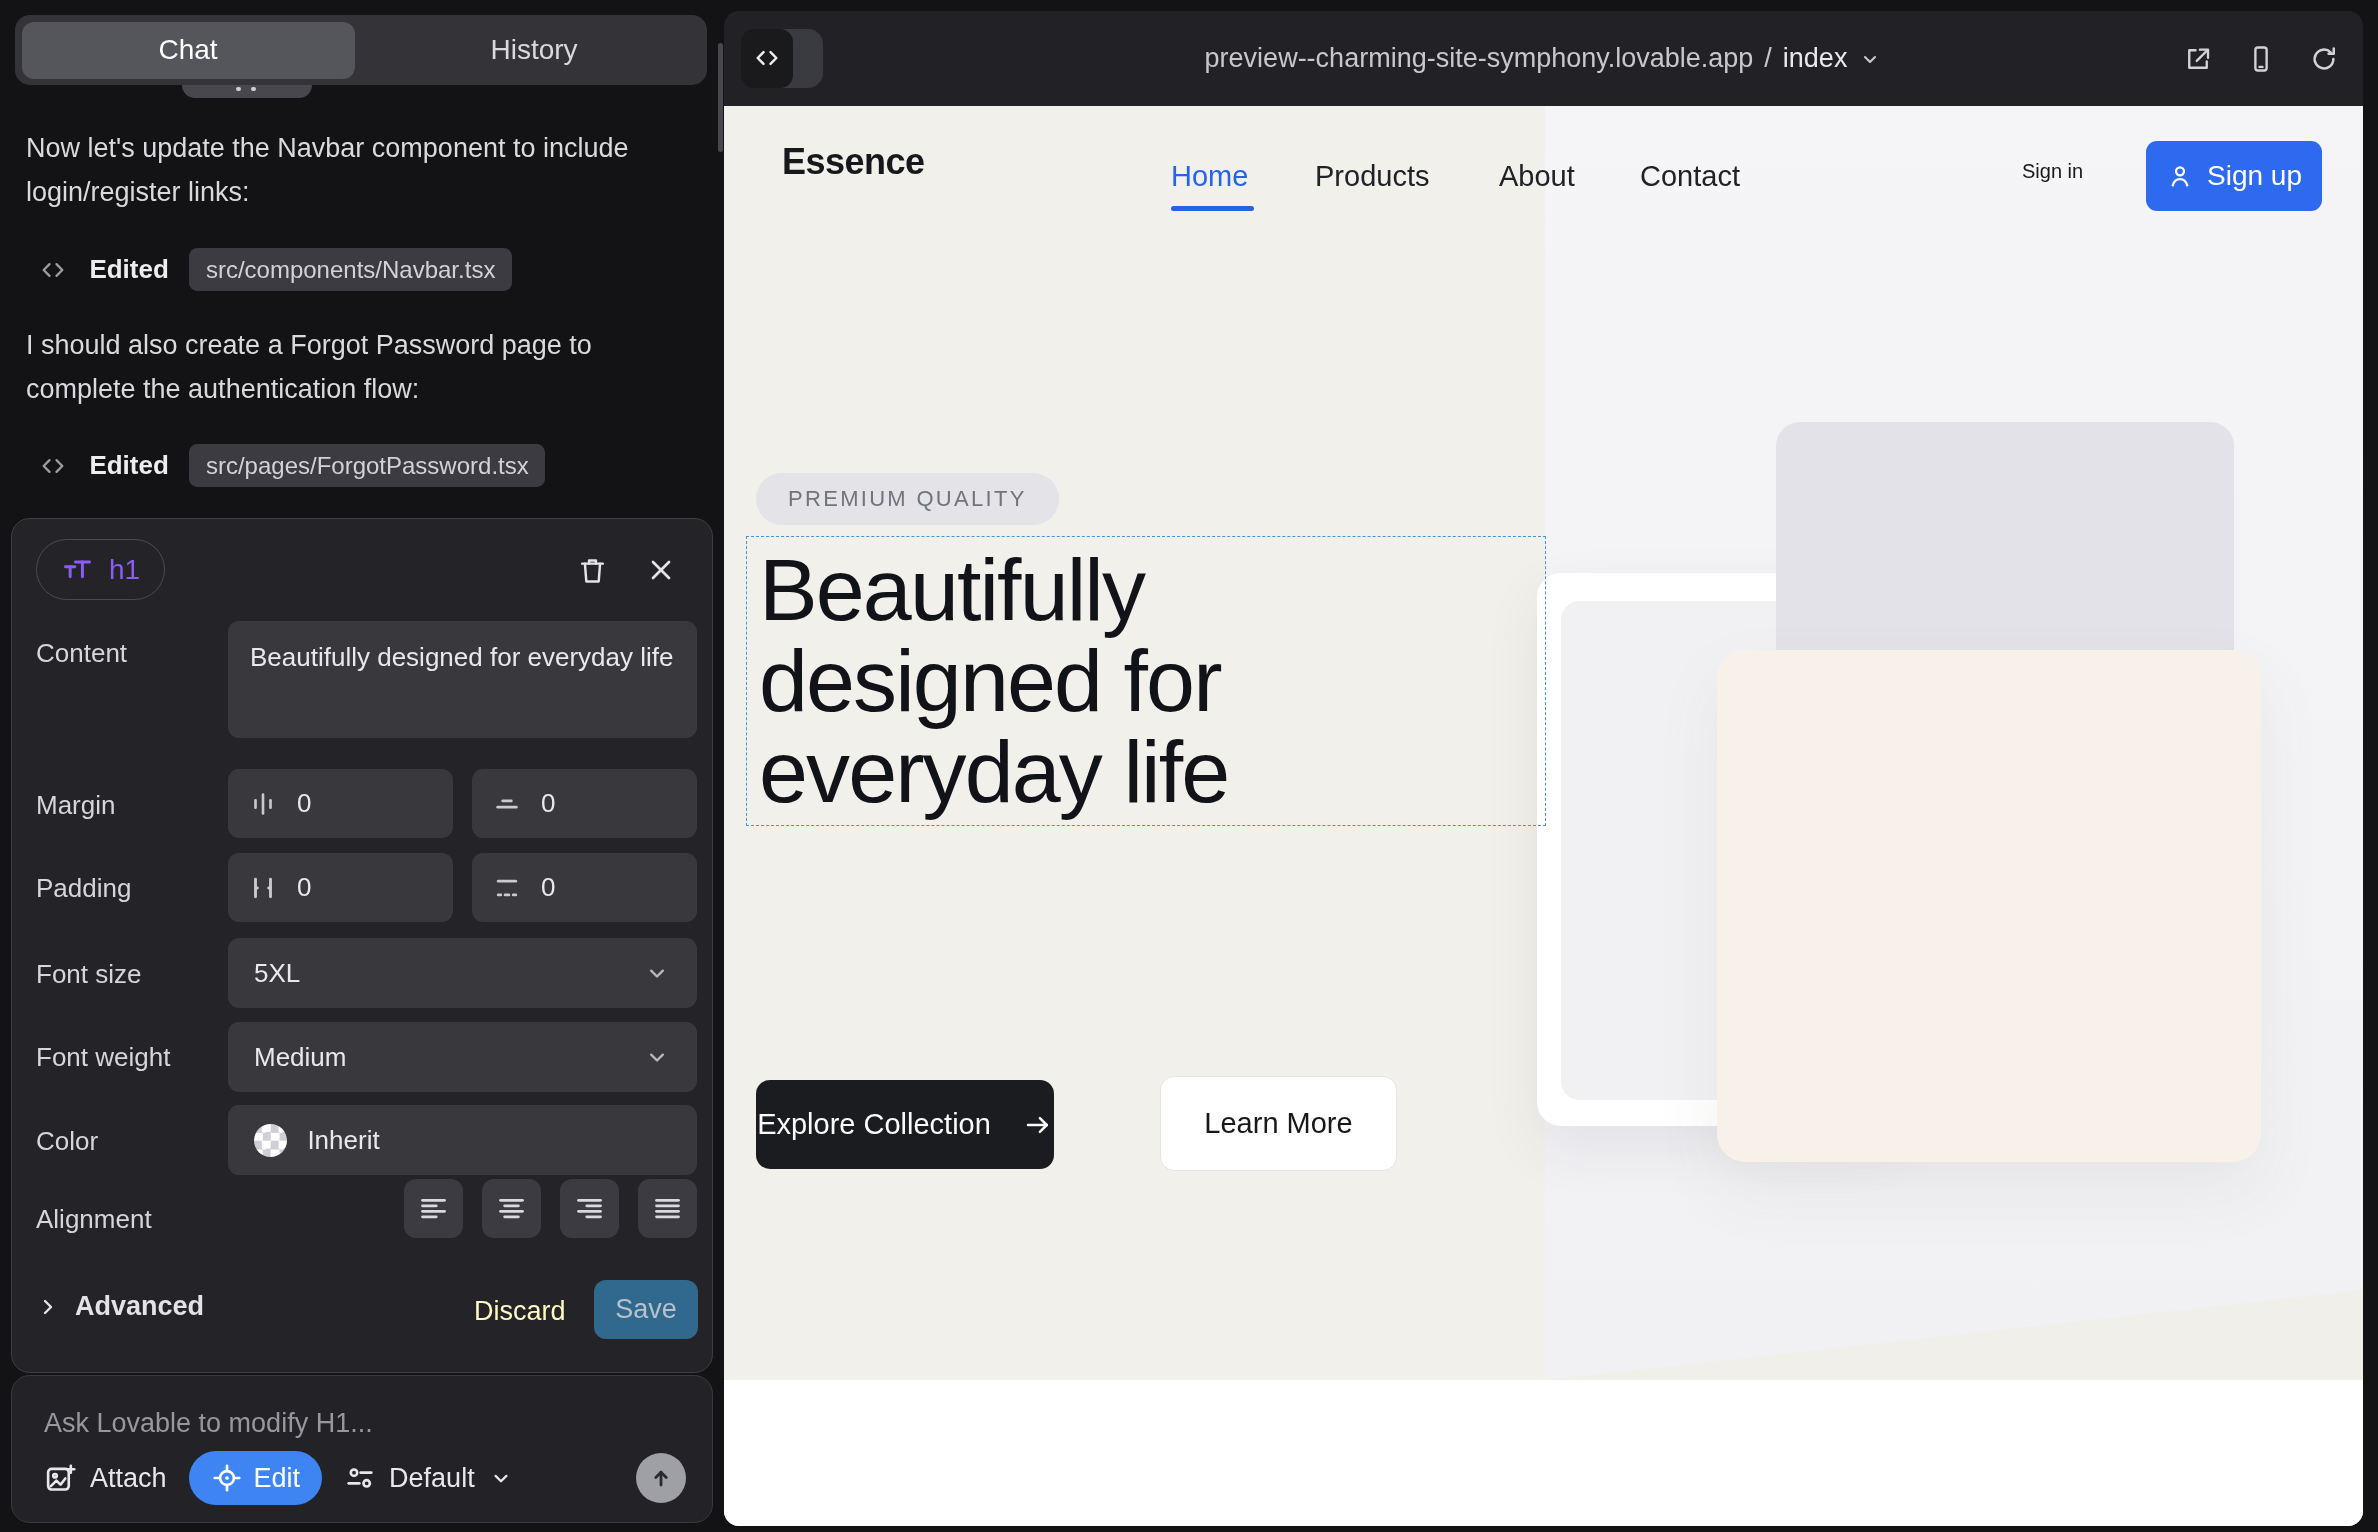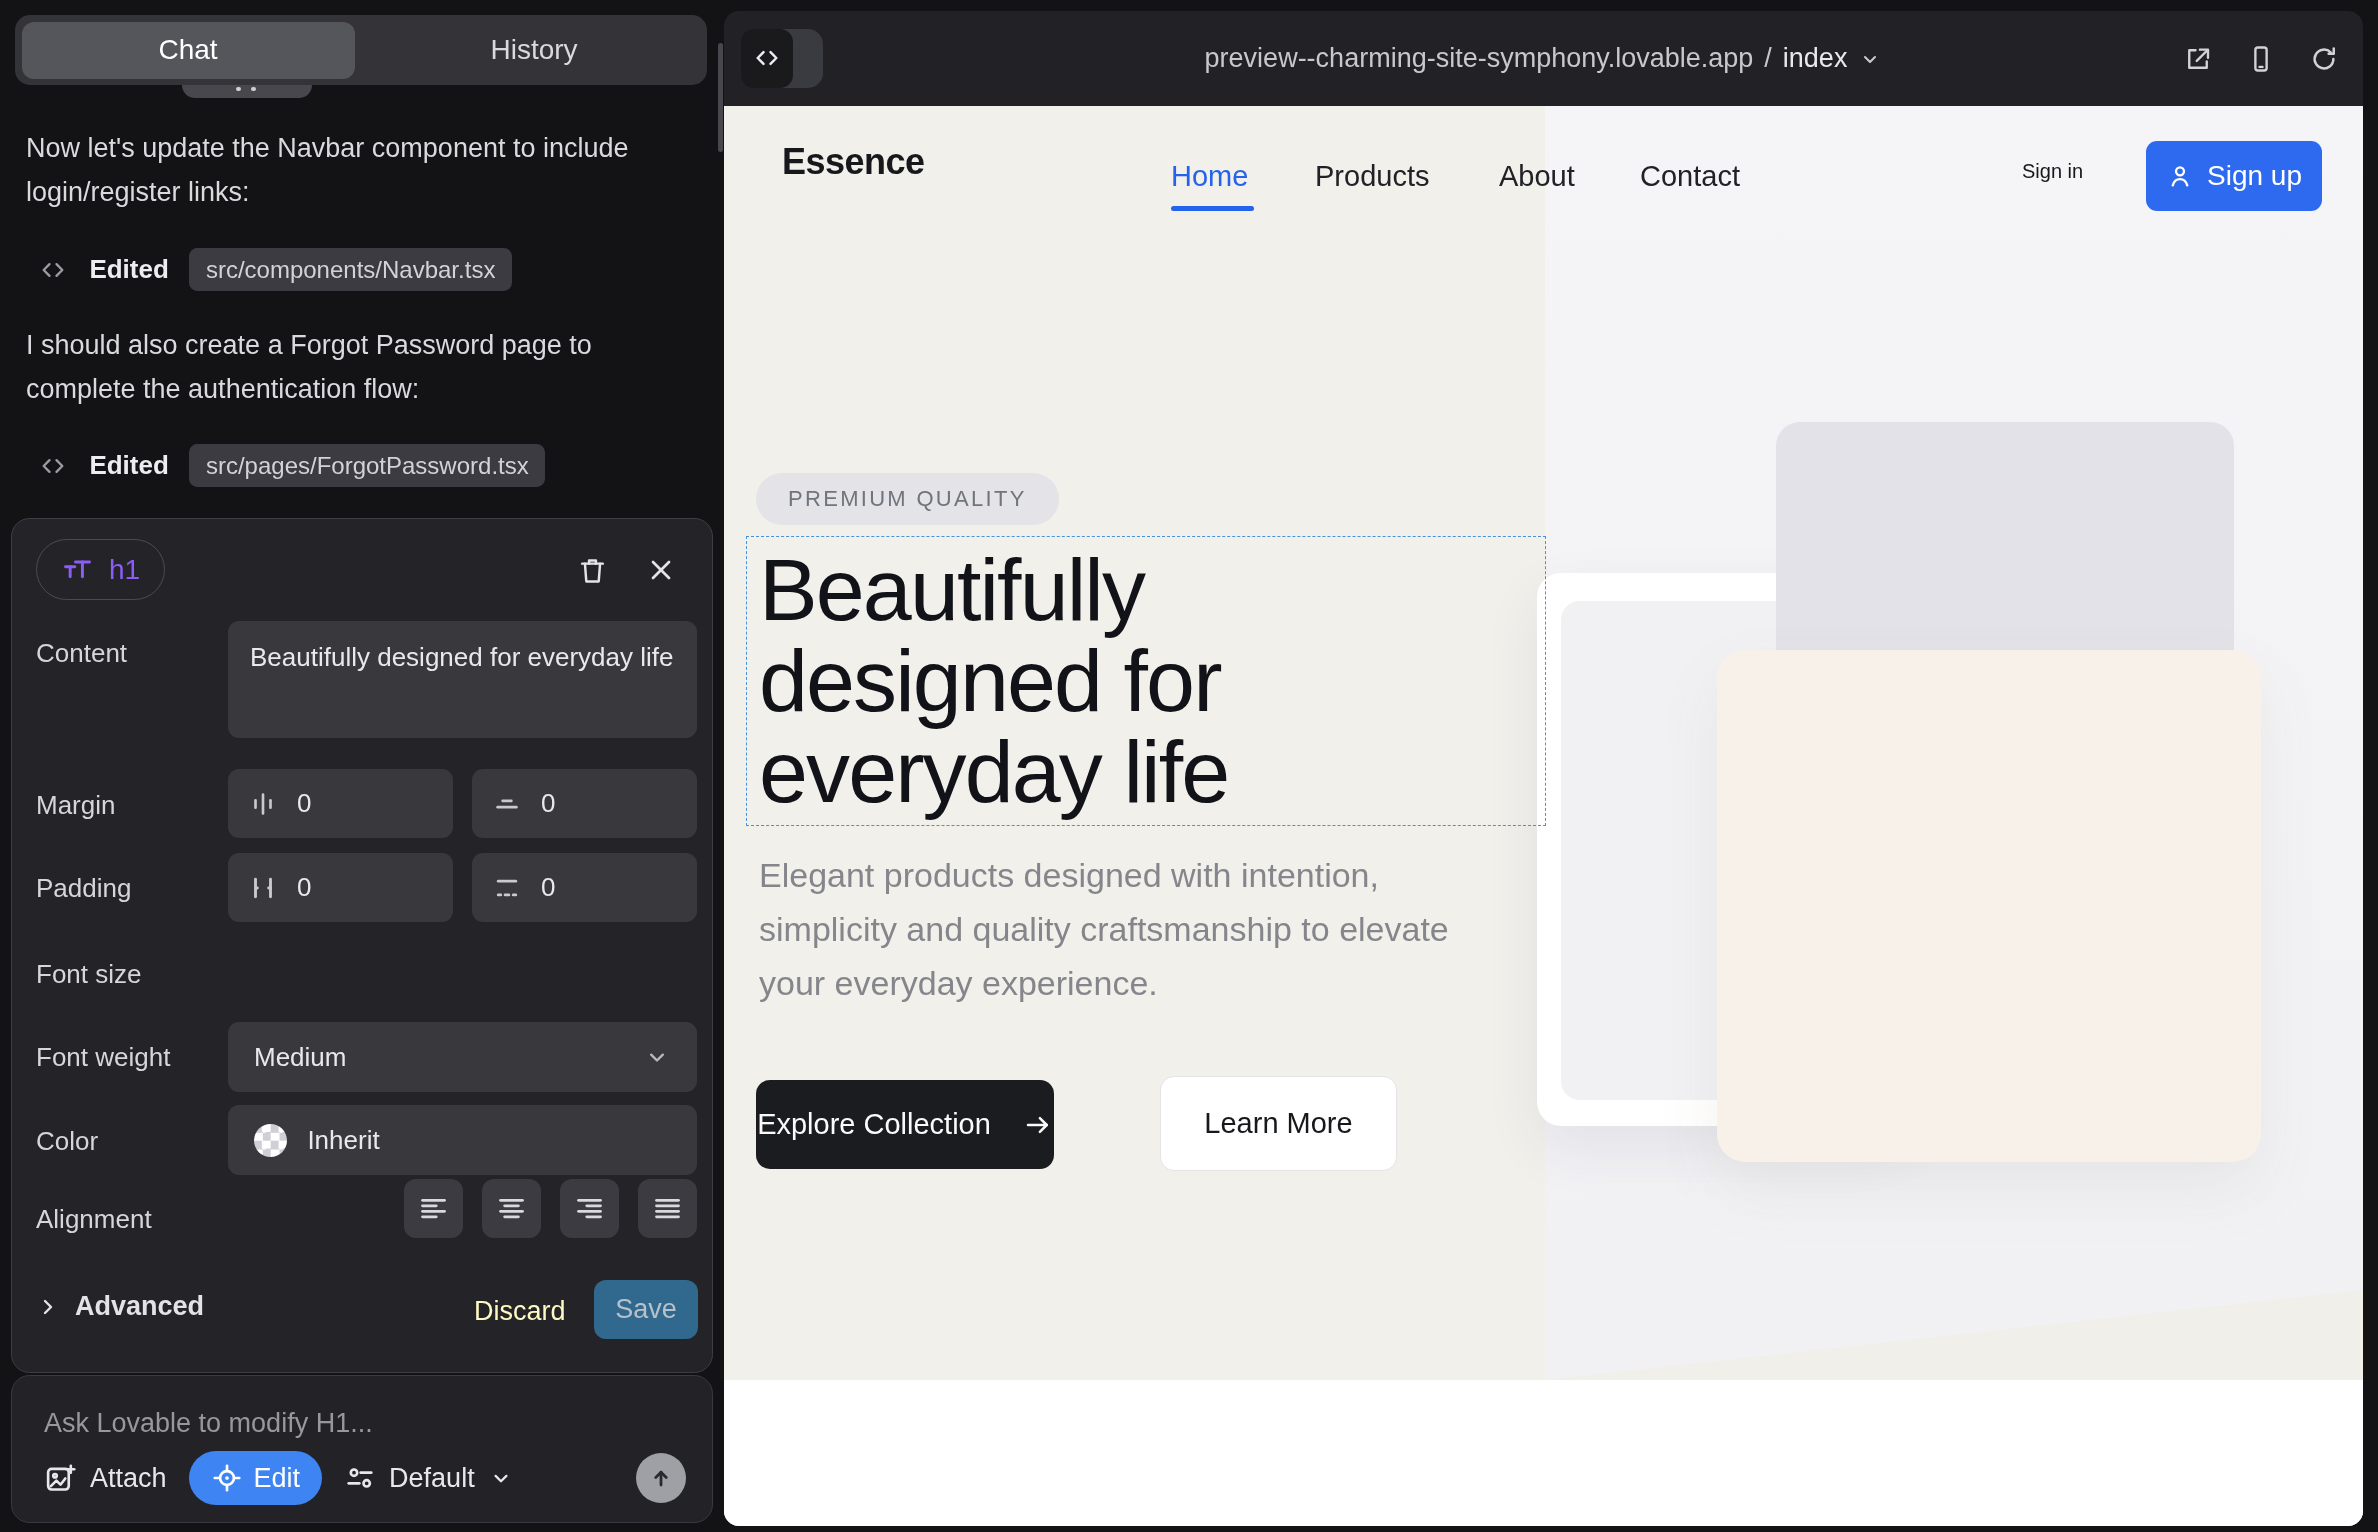--- a/index.html
+++ b/index.html
@@ -197,20 +197,28 @@
               <path d="M10.5 17.5h3"></path>
               <path d="M5 17.5h2"></path>
               <path d="M17 17.5h2"></path>
               <path d="M10.5 6.5h3" opacity="0"></path>
             </svg>
         </span>
         <span class="val">0</span>
       </div>
 
       <div class="insp-label" style="top:440px;">Font size</div>
+      <div class="field select-field" style="left:216px;top:419px;width:469px;">
+        <span class="val">5XL</span>
+        <span class="chev">
+          <svg width="28" height="28" viewBox="0 0 24 24" fill="none" stroke="currentColor" stroke-width="2" stroke-linecap="round" stroke-linejoin="round">
+              <path d="M7 10l5 5 5-5"></path>
+            </svg>
+        </span>
+      </div>
 
       <div class="insp-label" style="top:523px;">Font weight</div>
       <div class="field select-field" style="left:216px;top:503px;width:469px;">
         <span class="val">Medium</span>
         <span class="chev">
           <svg width="28" height="28" viewBox="0 0 24 24" fill="none" stroke="currentColor" stroke-width="2" stroke-linecap="round" stroke-linejoin="round">
               <path d="M7 10l5 5 5-5"></path>
             </svg>
         </span>
       </div>
@@ -387,21 +395,20 @@
         <span>Sign up</span>
       </div>
 
       <div class="badge">PREMIUM QUALITY</div>
       <div class="selection"></div>
       <div class="hero-h1">
         <div>Beautifully</div>
         <div>designed for</div>
         <div>everyday life</div>
       </div>
-      <div class="hero-sub">Elegant products designed with intention, simplicity and quality craftsmanship to elevate your everyday experience.</div>
       <div class="cta-primary">
         <span>Explore Collection</span>
         <svg width="30" height="30" viewBox="0 0 24 24" fill="none" stroke="currentColor" stroke-width="2" stroke-linecap="round" stroke-linejoin="round">
             <path d="M4 12h15"></path>
             <path d="M13.5 6.5L19 12l-5.5 5.5"></path>
           </svg>
       </div>
       <div class="cta-secondary">Learn More</div>
     </div>
   </div>

